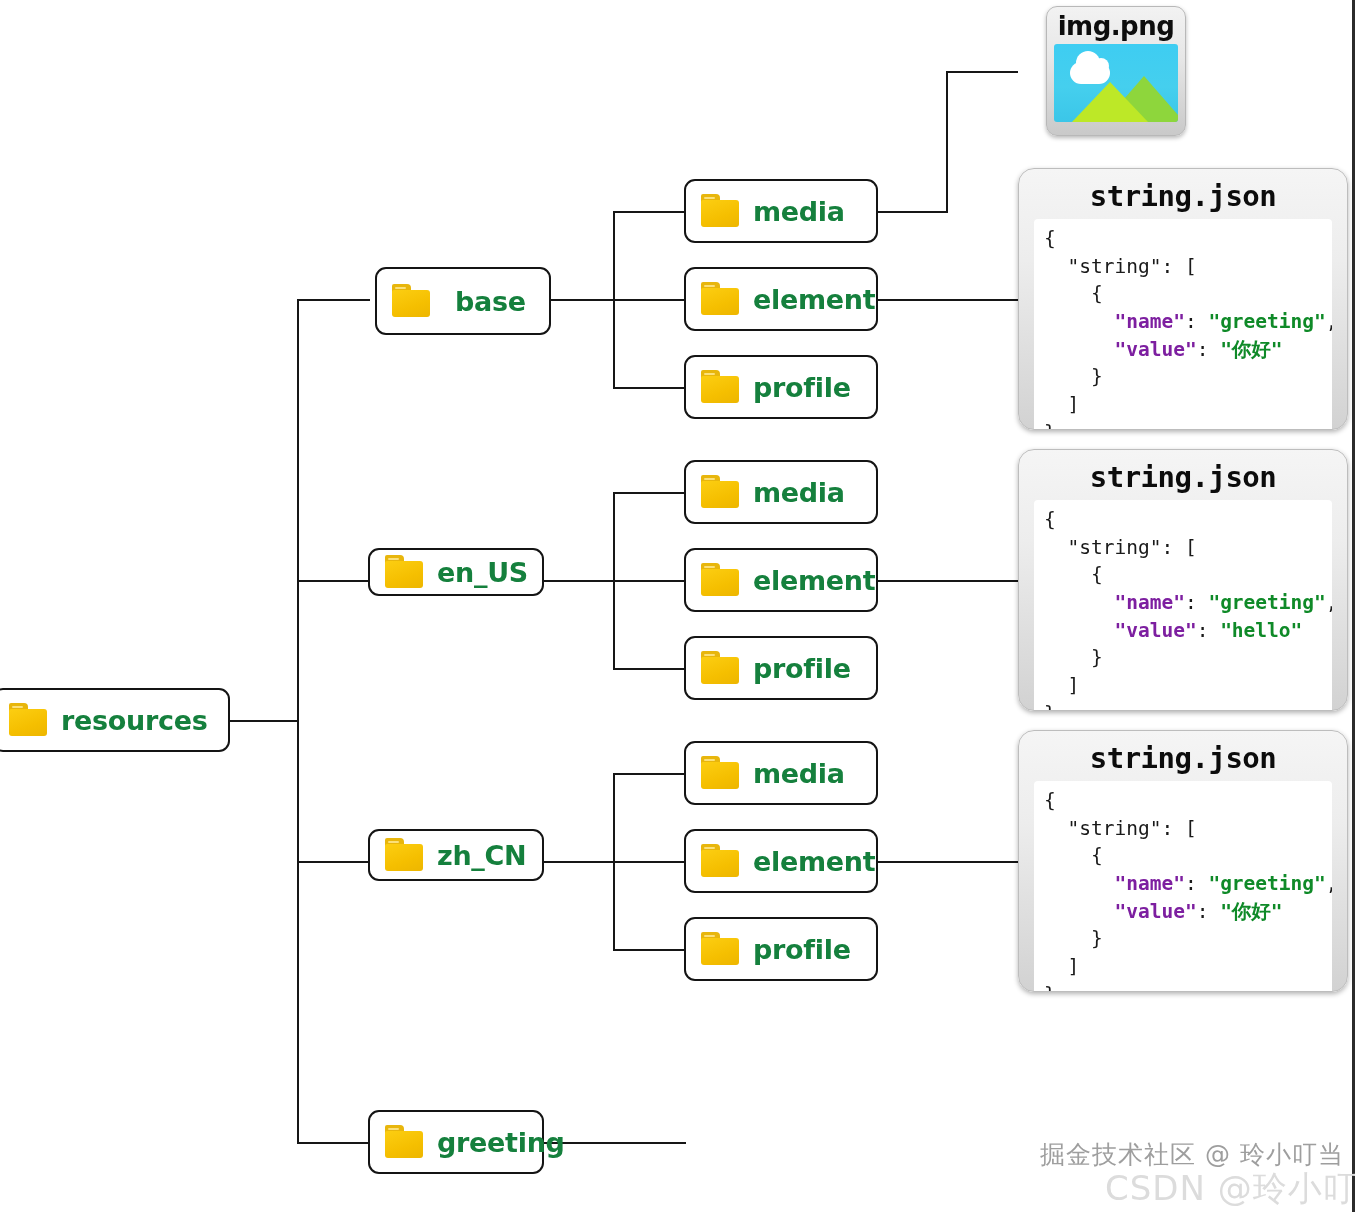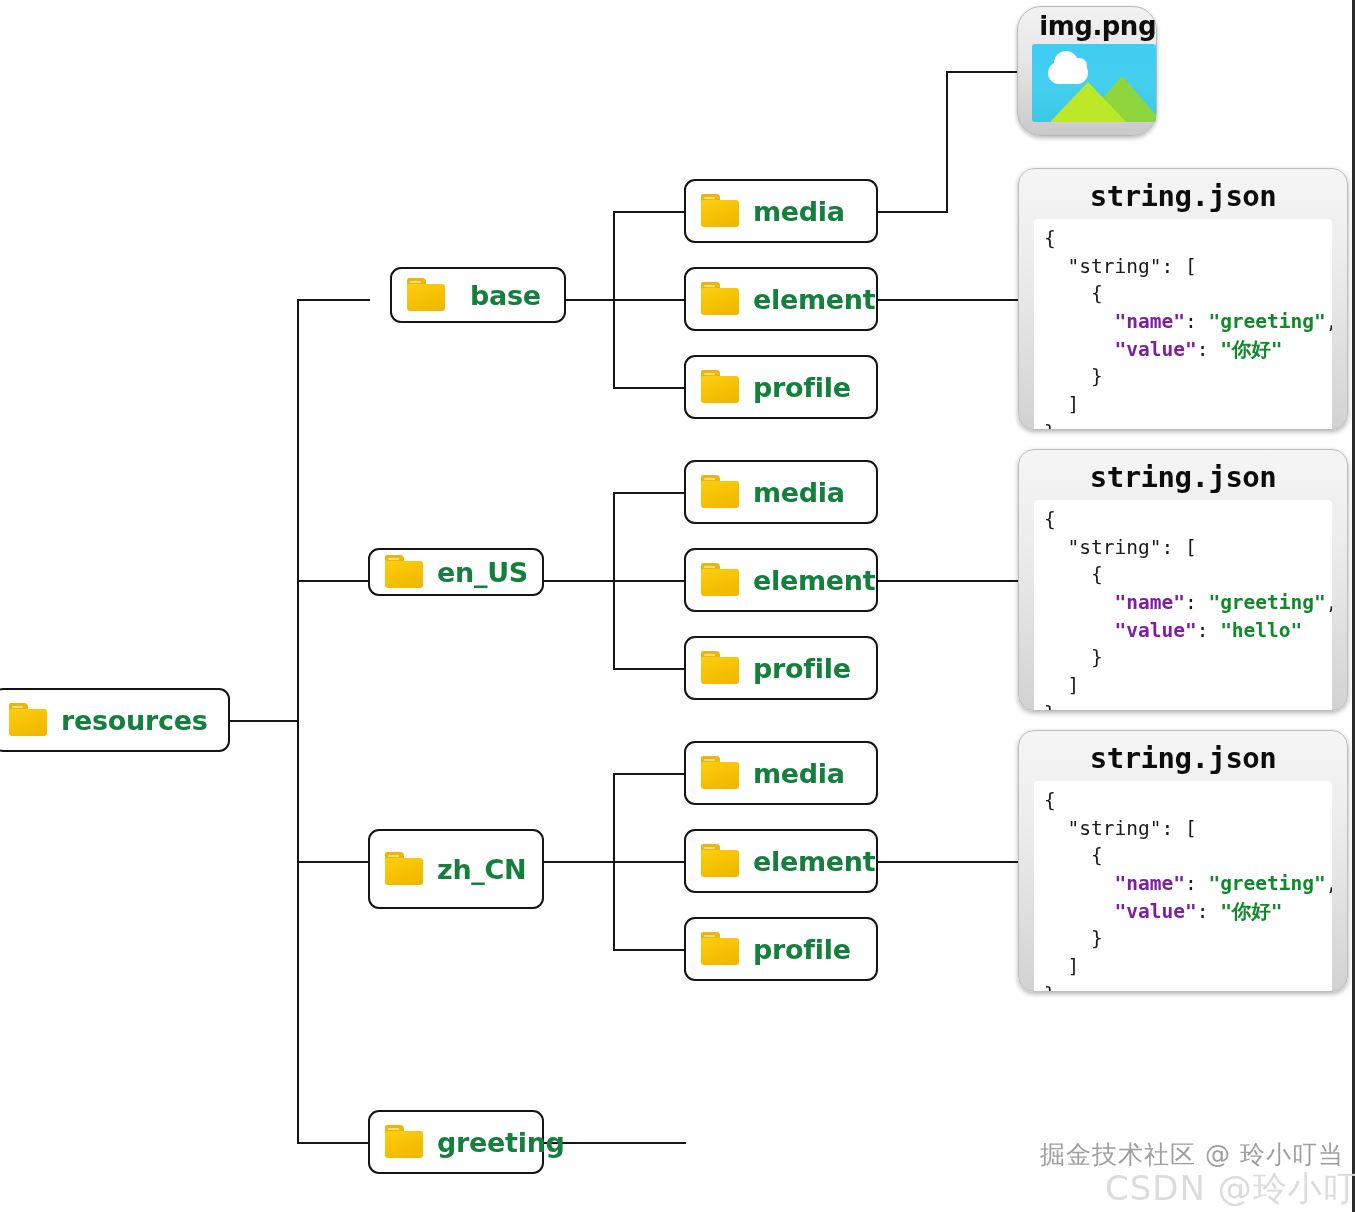--- a/index.html
+++ b/index.html
@@ -91,28 +91,29 @@
     height: 27px;
     background: #f7c400;
     border-radius: 2px 3px 3px 3px;
     background-image: linear-gradient(160deg, #fcce12 0%, #f5bf00 60%, #edb600 100%);
   }
 
   
   .imgcard {
     position: absolute;
     box-sizing: border-box;
-    border-radius: 24px;
+    border-radius: 11px;
     background: linear-gradient(180deg, #f2f2f2 0%, #e6e6e6 42%, #c9c9c9 100%);
     border: 1.5px solid #b8b8b8;
     box-shadow: 0 2px 4px rgba(0,0,0,0.28);
     display: flex;
     flex-direction: column;
-    align-items: flex-end;
+    align-items: center;
     z-index: 5;
+    margin-left: 29px;
   }
   .imgcard-title {
     font-family: "DejaVu Sans", "Liberation Sans", sans-serif;
     font-weight: bold;
     font-size: 26px;
     color: #0d0d0d;
     letter-spacing: -0.5px;
     margin-top: 5px;
     line-height: 1.1;
   }
@@ -279,37 +280,37 @@
   <div class="ln ln-h" style="left:543px; top:1142px; width:143px;"></div>
 
   <div class="node" style="left:-8px; top:688px; width:238px; height:64px;">
     <span class="folder">
       <span class="tab"></span>
         <span class="body"></span>
     </span>
     <span class="node-label">resources</span>
   </div>
 
-  <div class="node" style="left:390px; top:267px; width:176px; height:56px;gap:22px;">
+  <div class="node" style="left:375px; top:267px; width:176px; height:68px;gap:22px;">
     <span class="folder">
       <span class="tab"></span>
         <span class="body"></span>
     </span>
     <span class="node-label">base</span>
   </div>
 
   <div class="node" style="left:368px; top:548px; width:176px; height:48px;">
     <span class="folder">
       <span class="tab"></span>
         <span class="body"></span>
     </span>
     <span class="node-label">en_US</span>
   </div>
 
-  <div class="node" style="left:368px; top:829px; width:176px; height:80px;">
+  <div class="node" style="left:368px; top:829px; width:176px; height:52px;">
     <span class="folder">
       <span class="tab"></span>
         <span class="body"></span>
     </span>
     <span class="node-label">zh_CN</span>
   </div>
 
   <div class="node" style="left:368px; top:1110px; width:176px; height:64px;">
     <span class="folder">
       <span class="tab"></span>

